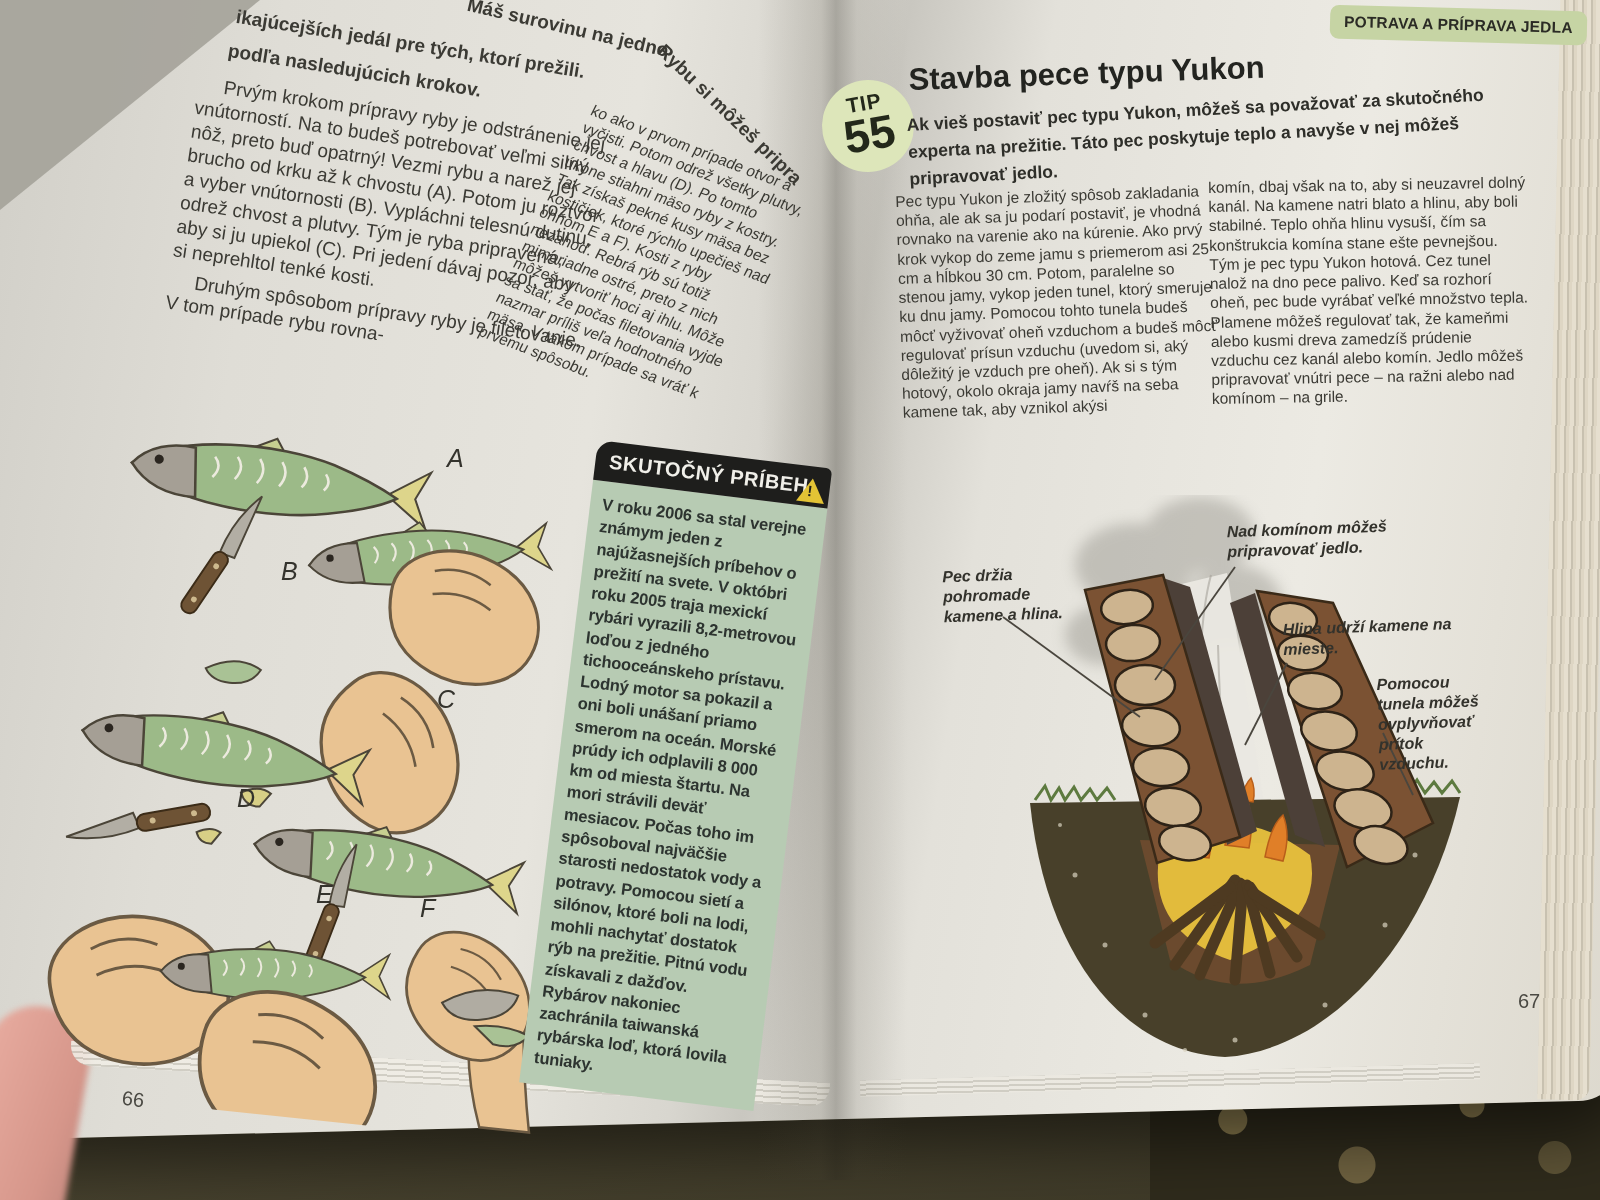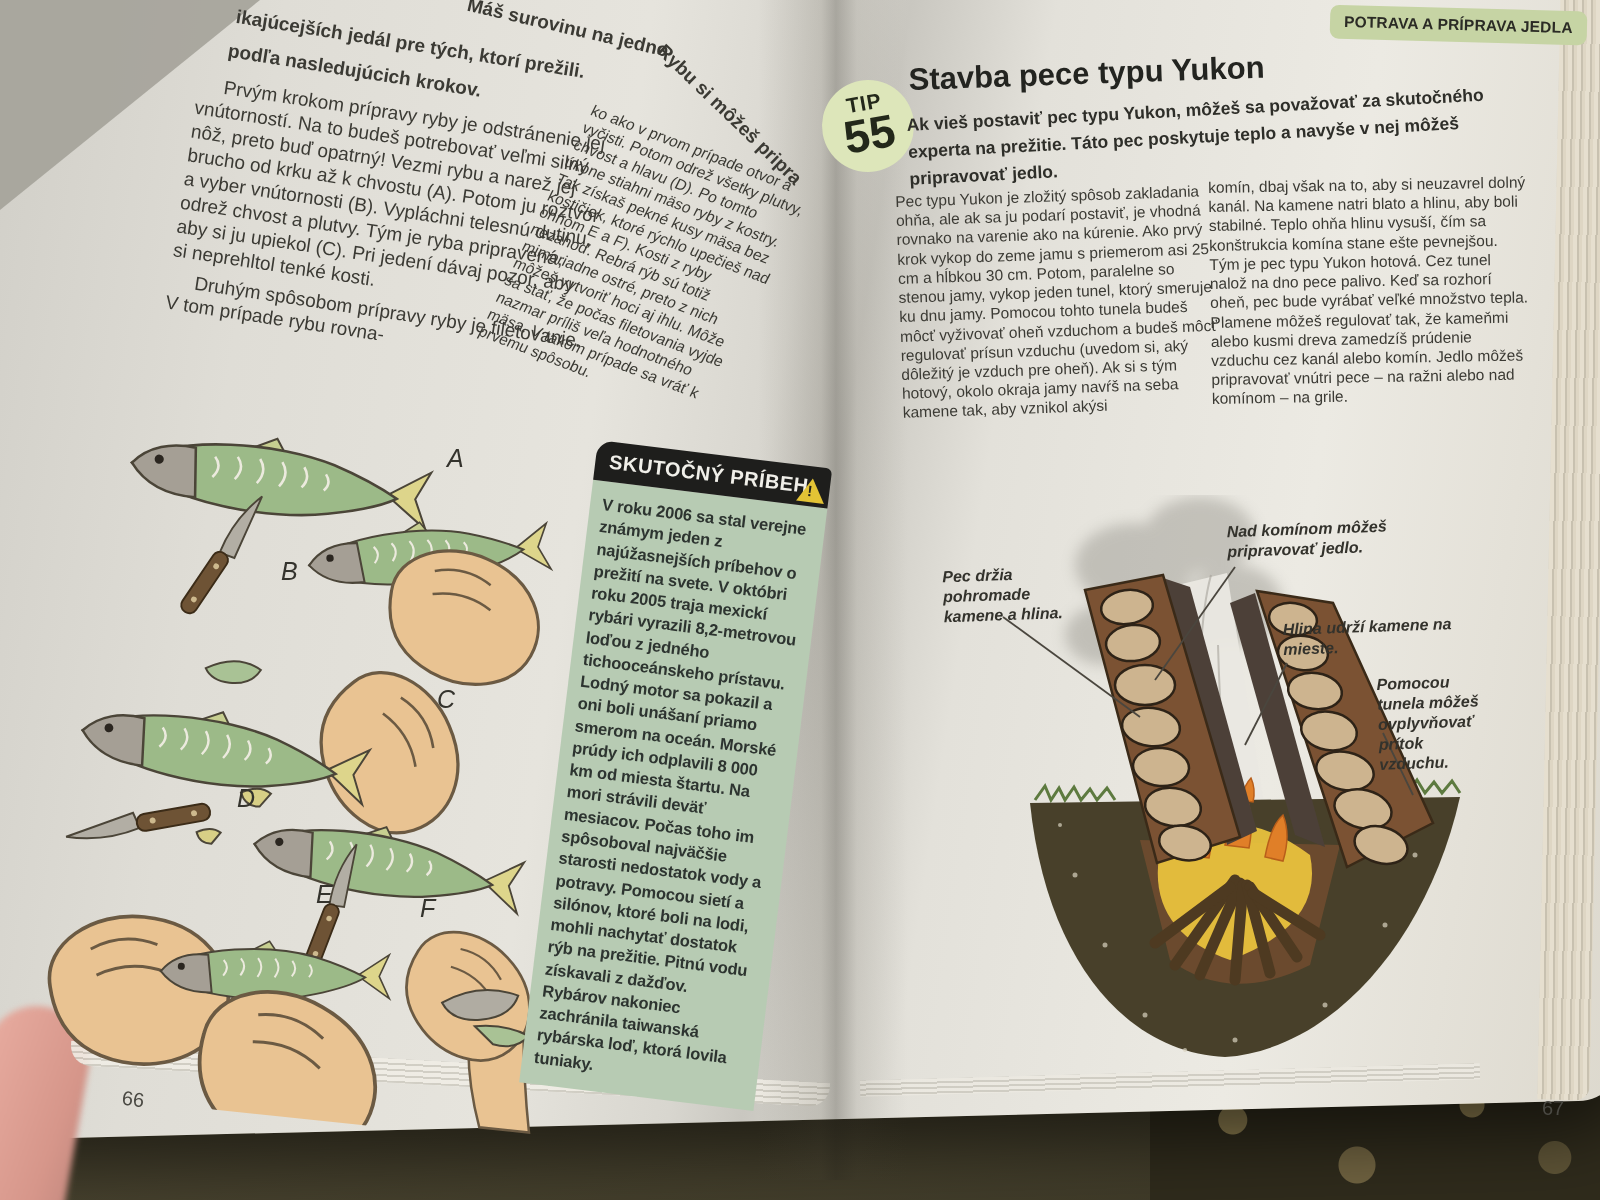--- a/index.html
+++ b/index.html
@@ -255,16 +255,16 @@
           <line x1="352" y1="168" x2="310" y2="250"></line>
           <line x1="448" y1="238" x2="478" y2="300"></line>
         </g>
       </svg>
       <div class="abs dlabel" style="left:8px;top:70px;width:130px;">Pec držia pohromade kamene a hlina.</div>
       <div class="abs dlabel" style="left:292px;top:24px;width:180px;">Nad komínom môžeš pripravovať jedlo.</div>
       <div class="abs dlabel" style="left:348px;top:122px;width:170px;">Hlina udrží kamene na mieste.</div>
       <div class="abs dlabel" style="left:443px;top:178px;width:110px;">Pomocou tunela môžeš ovplyvňovať prítok vzduchu.</div>
     </div>
 
-    <div class="abs pagenum" style="left:718px;top:1097px;margin-left:24px;">67</div>
+    <div class="abs pagenum" style="left:718px;top:990px;">67</div>
   </div>
 
 </div>
 
 </body></html>

